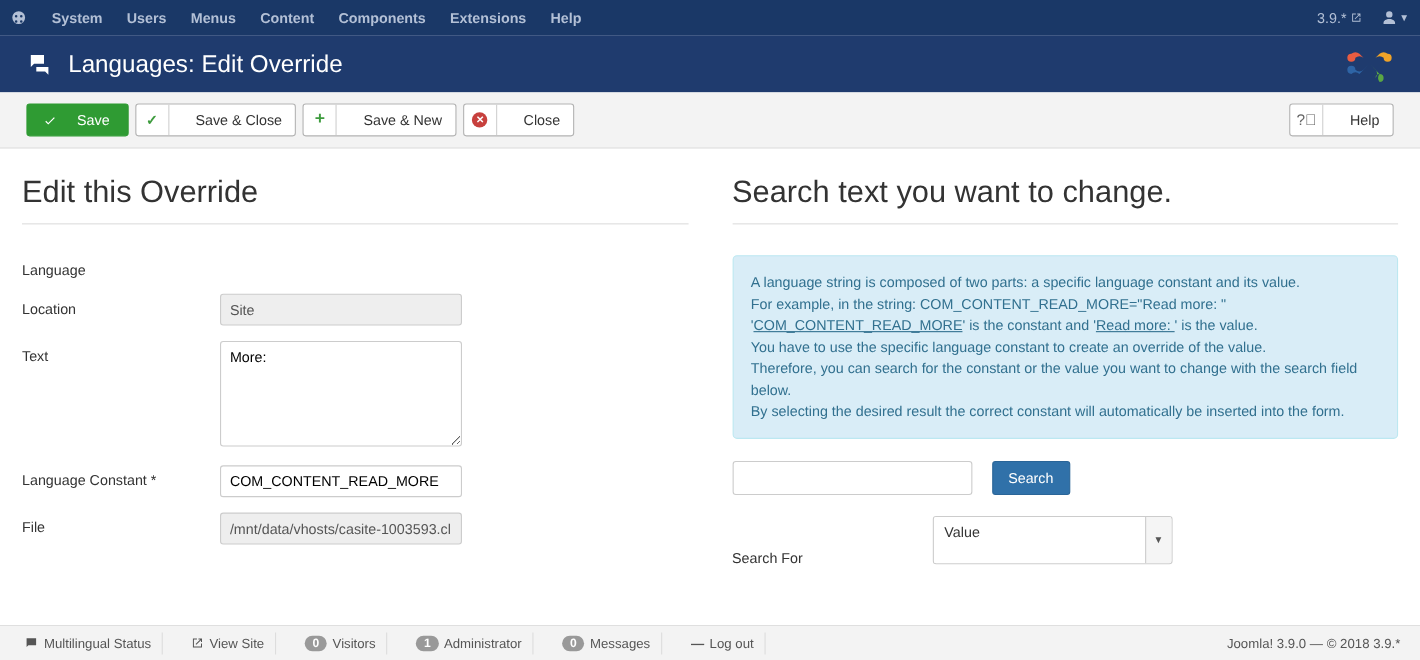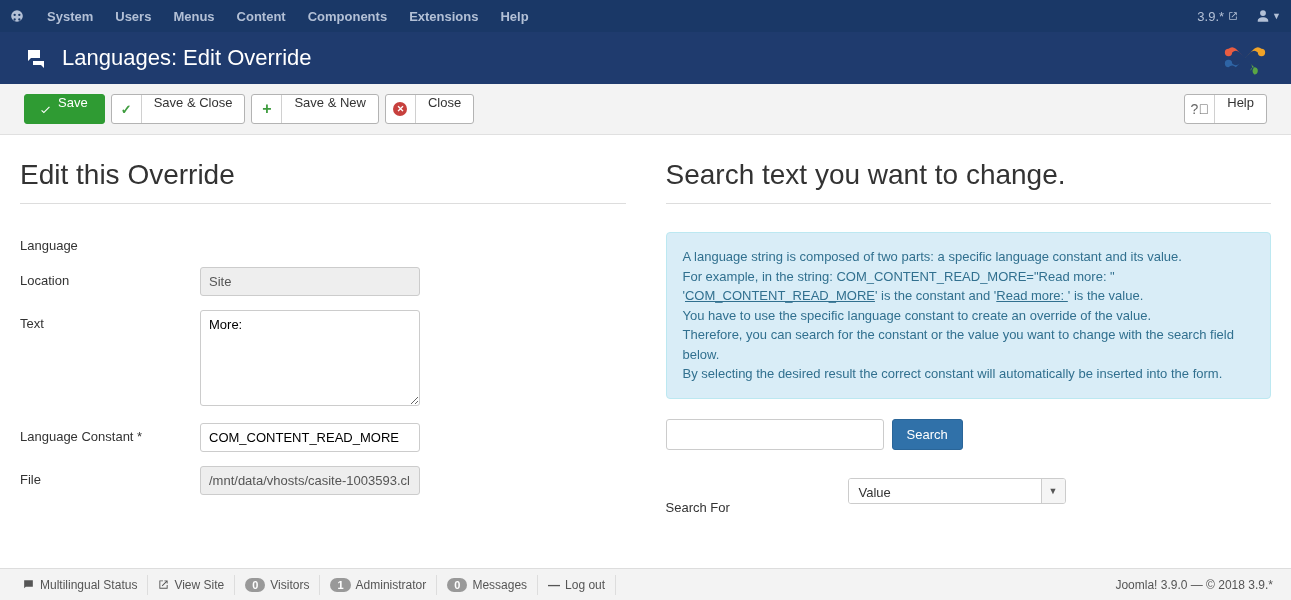--- a/index.html
+++ b/index.html
@@ -18,21 +18,21 @@
 .headerbar { background: #1f3b6e; height: 52px; display: flex; align-items: center; padding: 0 24px; color: #fff; }
 .headerbar .chat-icon { font-size: 22px; margin-right: 14px; }
 .headerbar h1 { font-size: 22px; font-weight: 400; flex: 1; }
 .headerbar .logo { display: flex; align-items: center; gap: 8px; font-size: 28px; font-weight: 300; }
 .headerbar .logo-swirl { width: 44px; height: 44px; }
 .headerbar .logo-text { font-weight: 300; letter-spacing: 0.5px; }
 .headerbar .logo-text .reg { font-size: 10px; vertical-align: super; }
 
 
 .toolbar { background: #f3f3f3; border-bottom: 1px solid #e0e0e0; padding: 10px 24px; display: flex; gap: 6px; align-items: center; }
-.btn { display: inline-flex; gap: 0; border: 1px solid #b3b3b3; border-radius: 3px; background: #fff; font-size: 13px; color: #333; cursor: pointer; overflow: hidden; height: 30px; }
+.btn { display: inline-flex; align-items: center; gap: 12px; border: 1px solid #b3b3b3; border-radius: 3px; background: #fff; font-size: 13px; color: #333; cursor: pointer; overflow: hidden; height: 30px; }
 .btn .icon-part { display: flex; align-items: center; justify-content: center; width: 30px; height: 100%; border-right: 1px solid #d0d0d0; }
 .btn .label-part { padding: 0 12px; }
 .btn-primary { background: #2f9b33; border-color: #2f9b33; color: #fff; }
 .btn-primary .icon-part { border-right: none; width: auto; padding-left: 14px; }
 .btn-primary .label-part { padding-left: 6px; padding-right: 16px; }
 .toolbar .spacer { flex: 1; }
 .icon-check { color: #3e9c3e; font-weight: bold; }
 .icon-plus { color: #3e9c3e; font-weight: bold; font-size: 16px; }
 .icon-close { width: 14px; height: 14px; background: #c7403d; border-radius: 50%; display: inline-flex; align-items: center; justify-content: center; color: #fff; font-size: 9px; font-weight: bold; }
 .icon-help { color: #666; font-size: 14px; }
@@ -47,32 +47,32 @@
 .form-row .label { width: 180px; padding-top: 6px; font-size: 13px; color: #333; }
 .form-row .field { width: 220px; }
 .form-row input[type="text"], .form-row textarea { width: 100%; padding: 6px 8px; border: 1px solid #ccc; border-radius: 3px; font-size: 13px; font-family: inherit; }
 .form-row input[readonly] { background: #eee; color: #555; }
 .form-row textarea { height: 96px; resize: both; }
 
 
 .alert-info { background: #d9edf7; border: 1px solid #bce8f1; border-radius: 4px; padding: 14px 16px; color: #31708f; font-size: 13px; line-height: 1.5; margin-bottom: 20px; }
 .alert-info .under { text-decoration: underline; }
 
-.search-row { display: flex; gap: 8px; margin-bottom: 18px; }
+.search-row { display: flex; gap: 18px; margin-bottom: 18px; }
 .search-row input { width: 218px; padding: 6px 8px; border: 1px solid #ccc; border-radius: 3px; font-size: 13px; }
 .btn-blue { background: #3071a9; border: 1px solid #2a6598; color: #fff; border-radius: 3px; padding: 7px 14px; font-size: 13px; cursor: pointer; }
 
 .select-row { display: flex; align-items: center; }
 .select-row .label { width: 182px; font-size: 13px; margin-top: 32px; }
-.select-wrap { display: flex; border: 1px solid #ccc; border-radius: 3px; overflow: hidden; width: 218px; height: 26px; }
+.select-wrap { display: flex; border: 1px solid #ccc; border-radius: 3px; overflow: hidden; width: 218px; height: 44px; }
 .select-wrap .sel-val { flex: 1; padding: 6px 10px; font-size: 13px; background: #fff; }
 .select-wrap .sel-caret { width: 24px; background: #f5f5f5; border-left: 1px solid #ccc; display: flex; align-items: center; justify-content: center; font-size: 9px; color: #555; }
 
 
-.statusbar { position: fixed; bottom: 0; left: 0; right: 0; background: #f3f3f3; border-top: 1px solid #ddd; height: 32px; display: flex; align-items: center; padding: 0 12px; font-size: 12px; color: #555; }
+.statusbar { position: fixed; bottom: 0; left: 0; right: 0; background: #f3f3f3; border-top: 1px solid #ddd; height: 32px; display: flex; align-items: center; padding: 0 12px; font-size: 12px; color: #555; gap: 16px; }
 .statusbar .item { display: flex; align-items: center; gap: 5px; padding: 0 10px; border-right: 1px solid #ddd; height: 20px; }
 .statusbar .item:last-of-type { border-right: none; }
 .statusbar .badge { background: #999; color: #fff; border-radius: 9px; padding: 1px 7px; font-size: 11px; font-weight: bold; }
 .statusbar .spacer { flex: 1; }
 .statusbar .right { color: #555; padding-right: 6px; }
 
 
 svg { display: block; }
 </style>
 </head>

